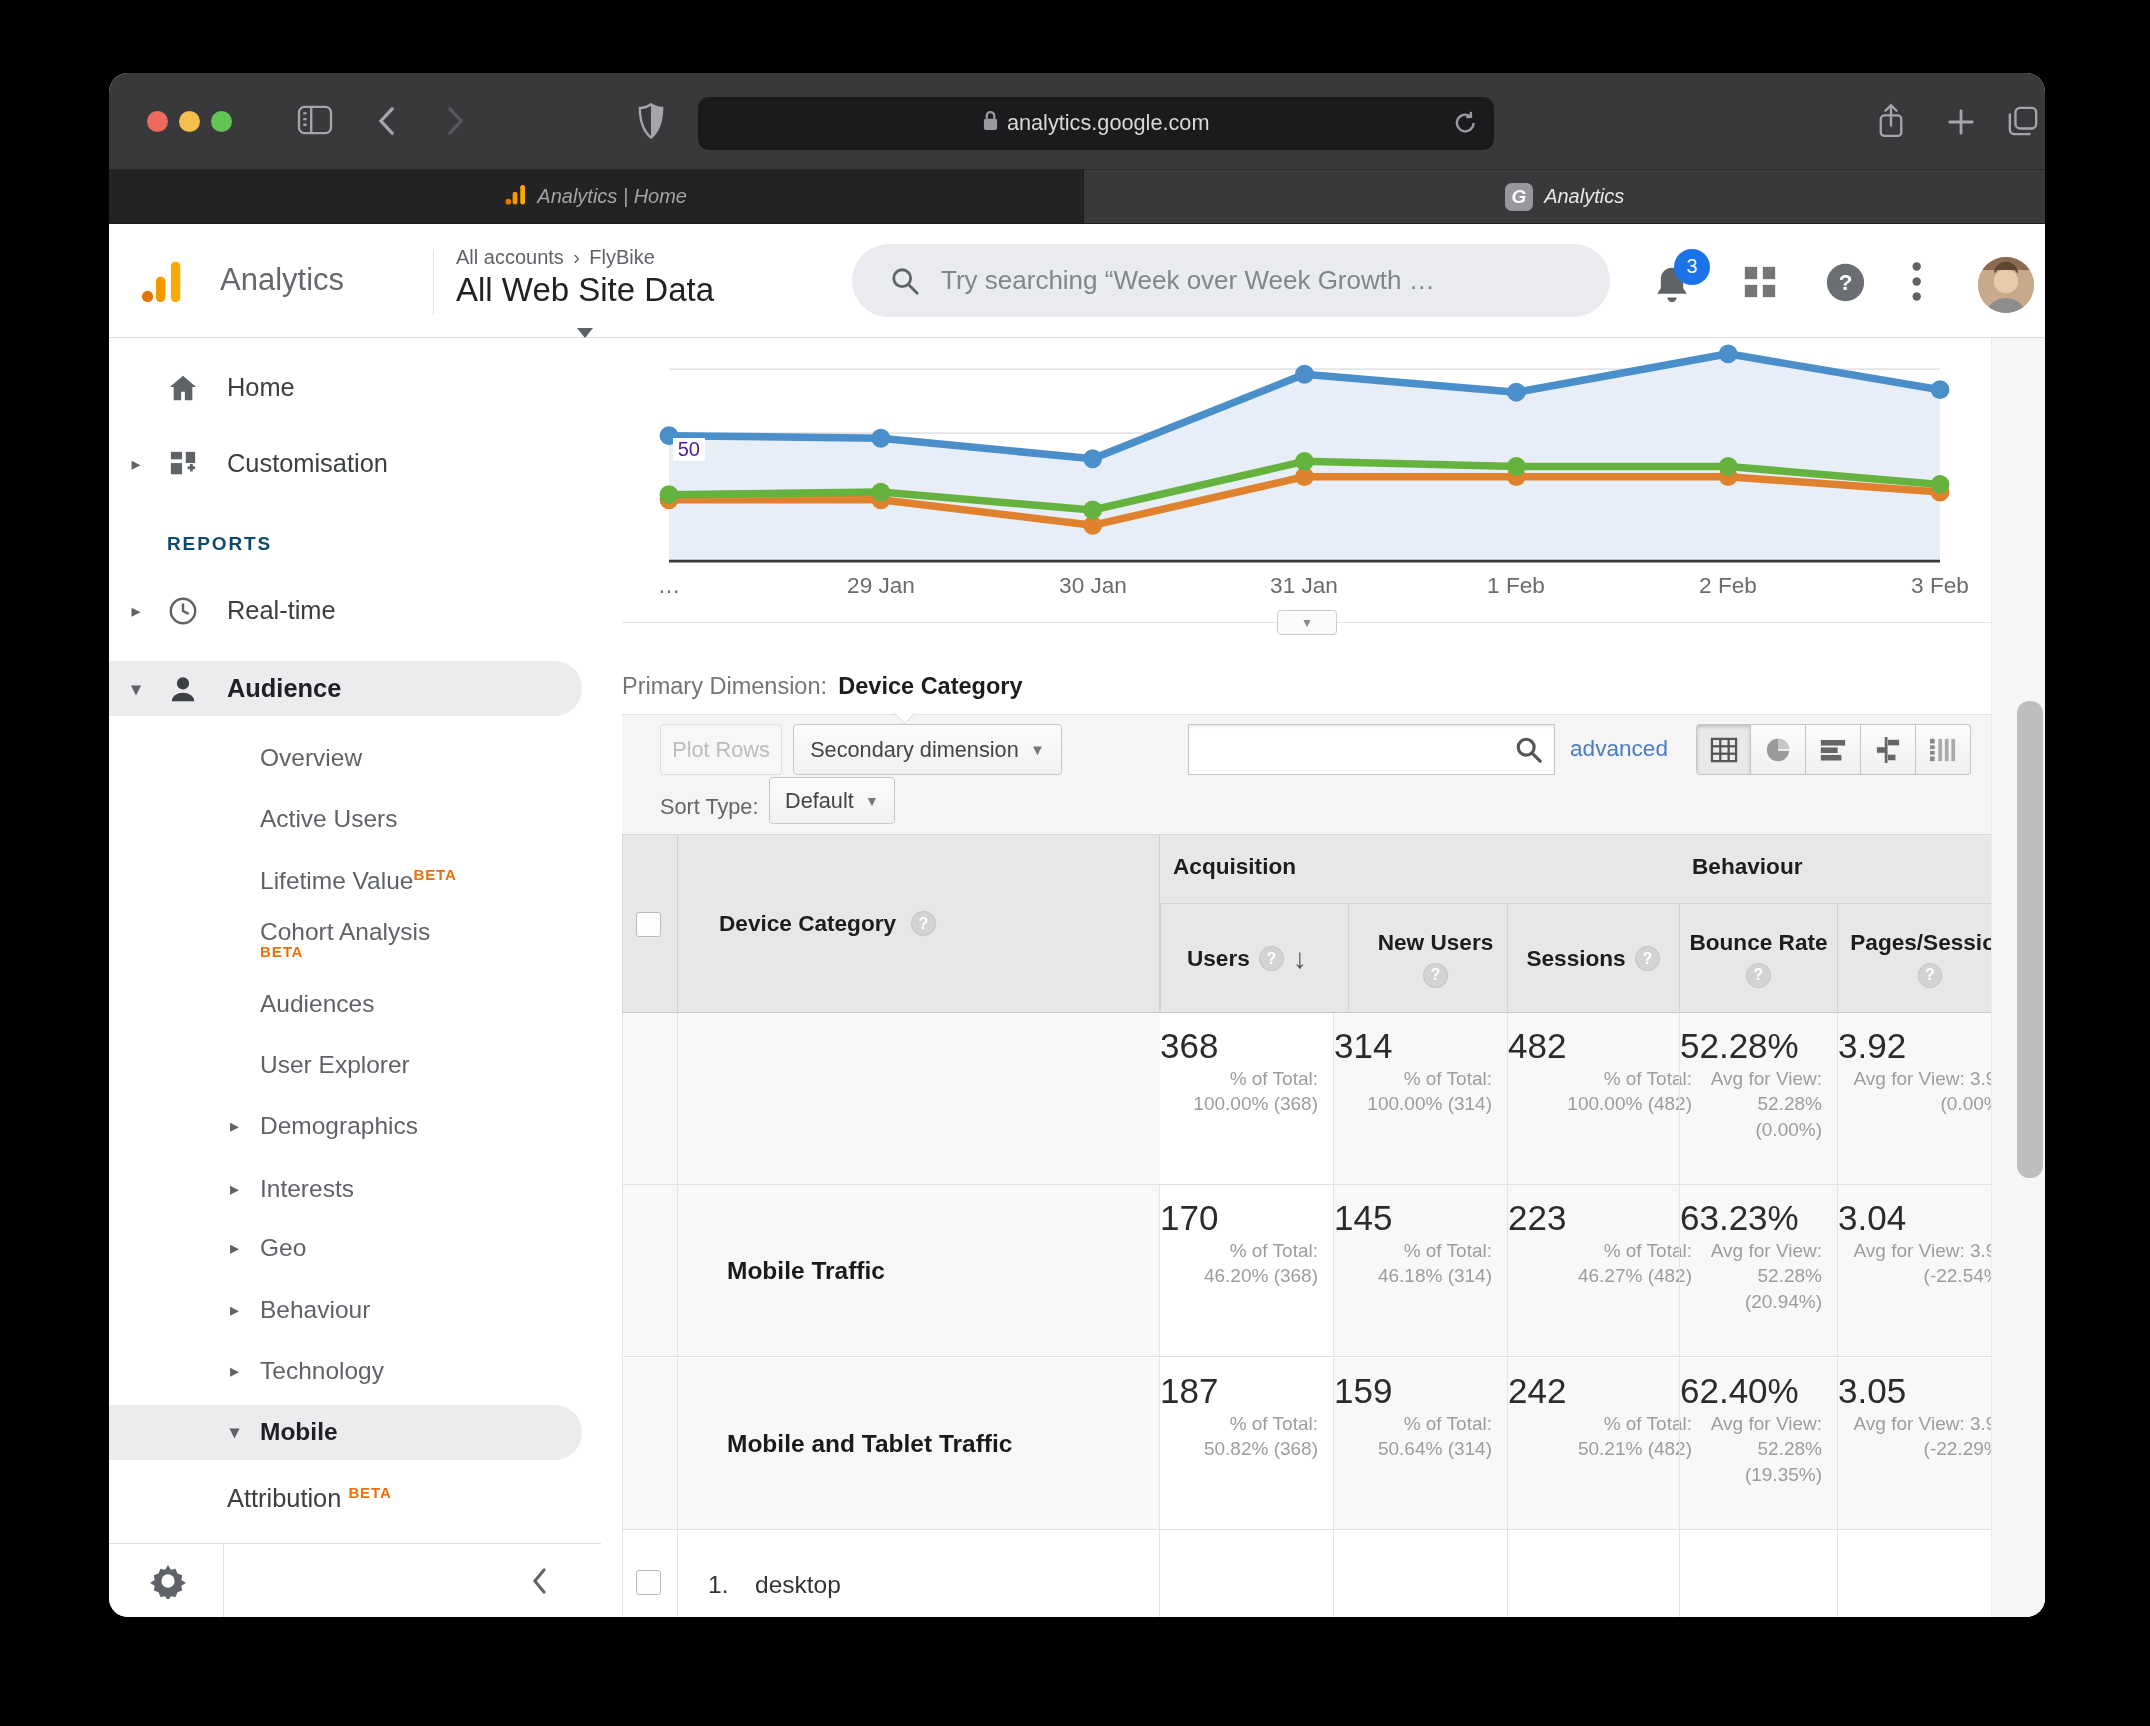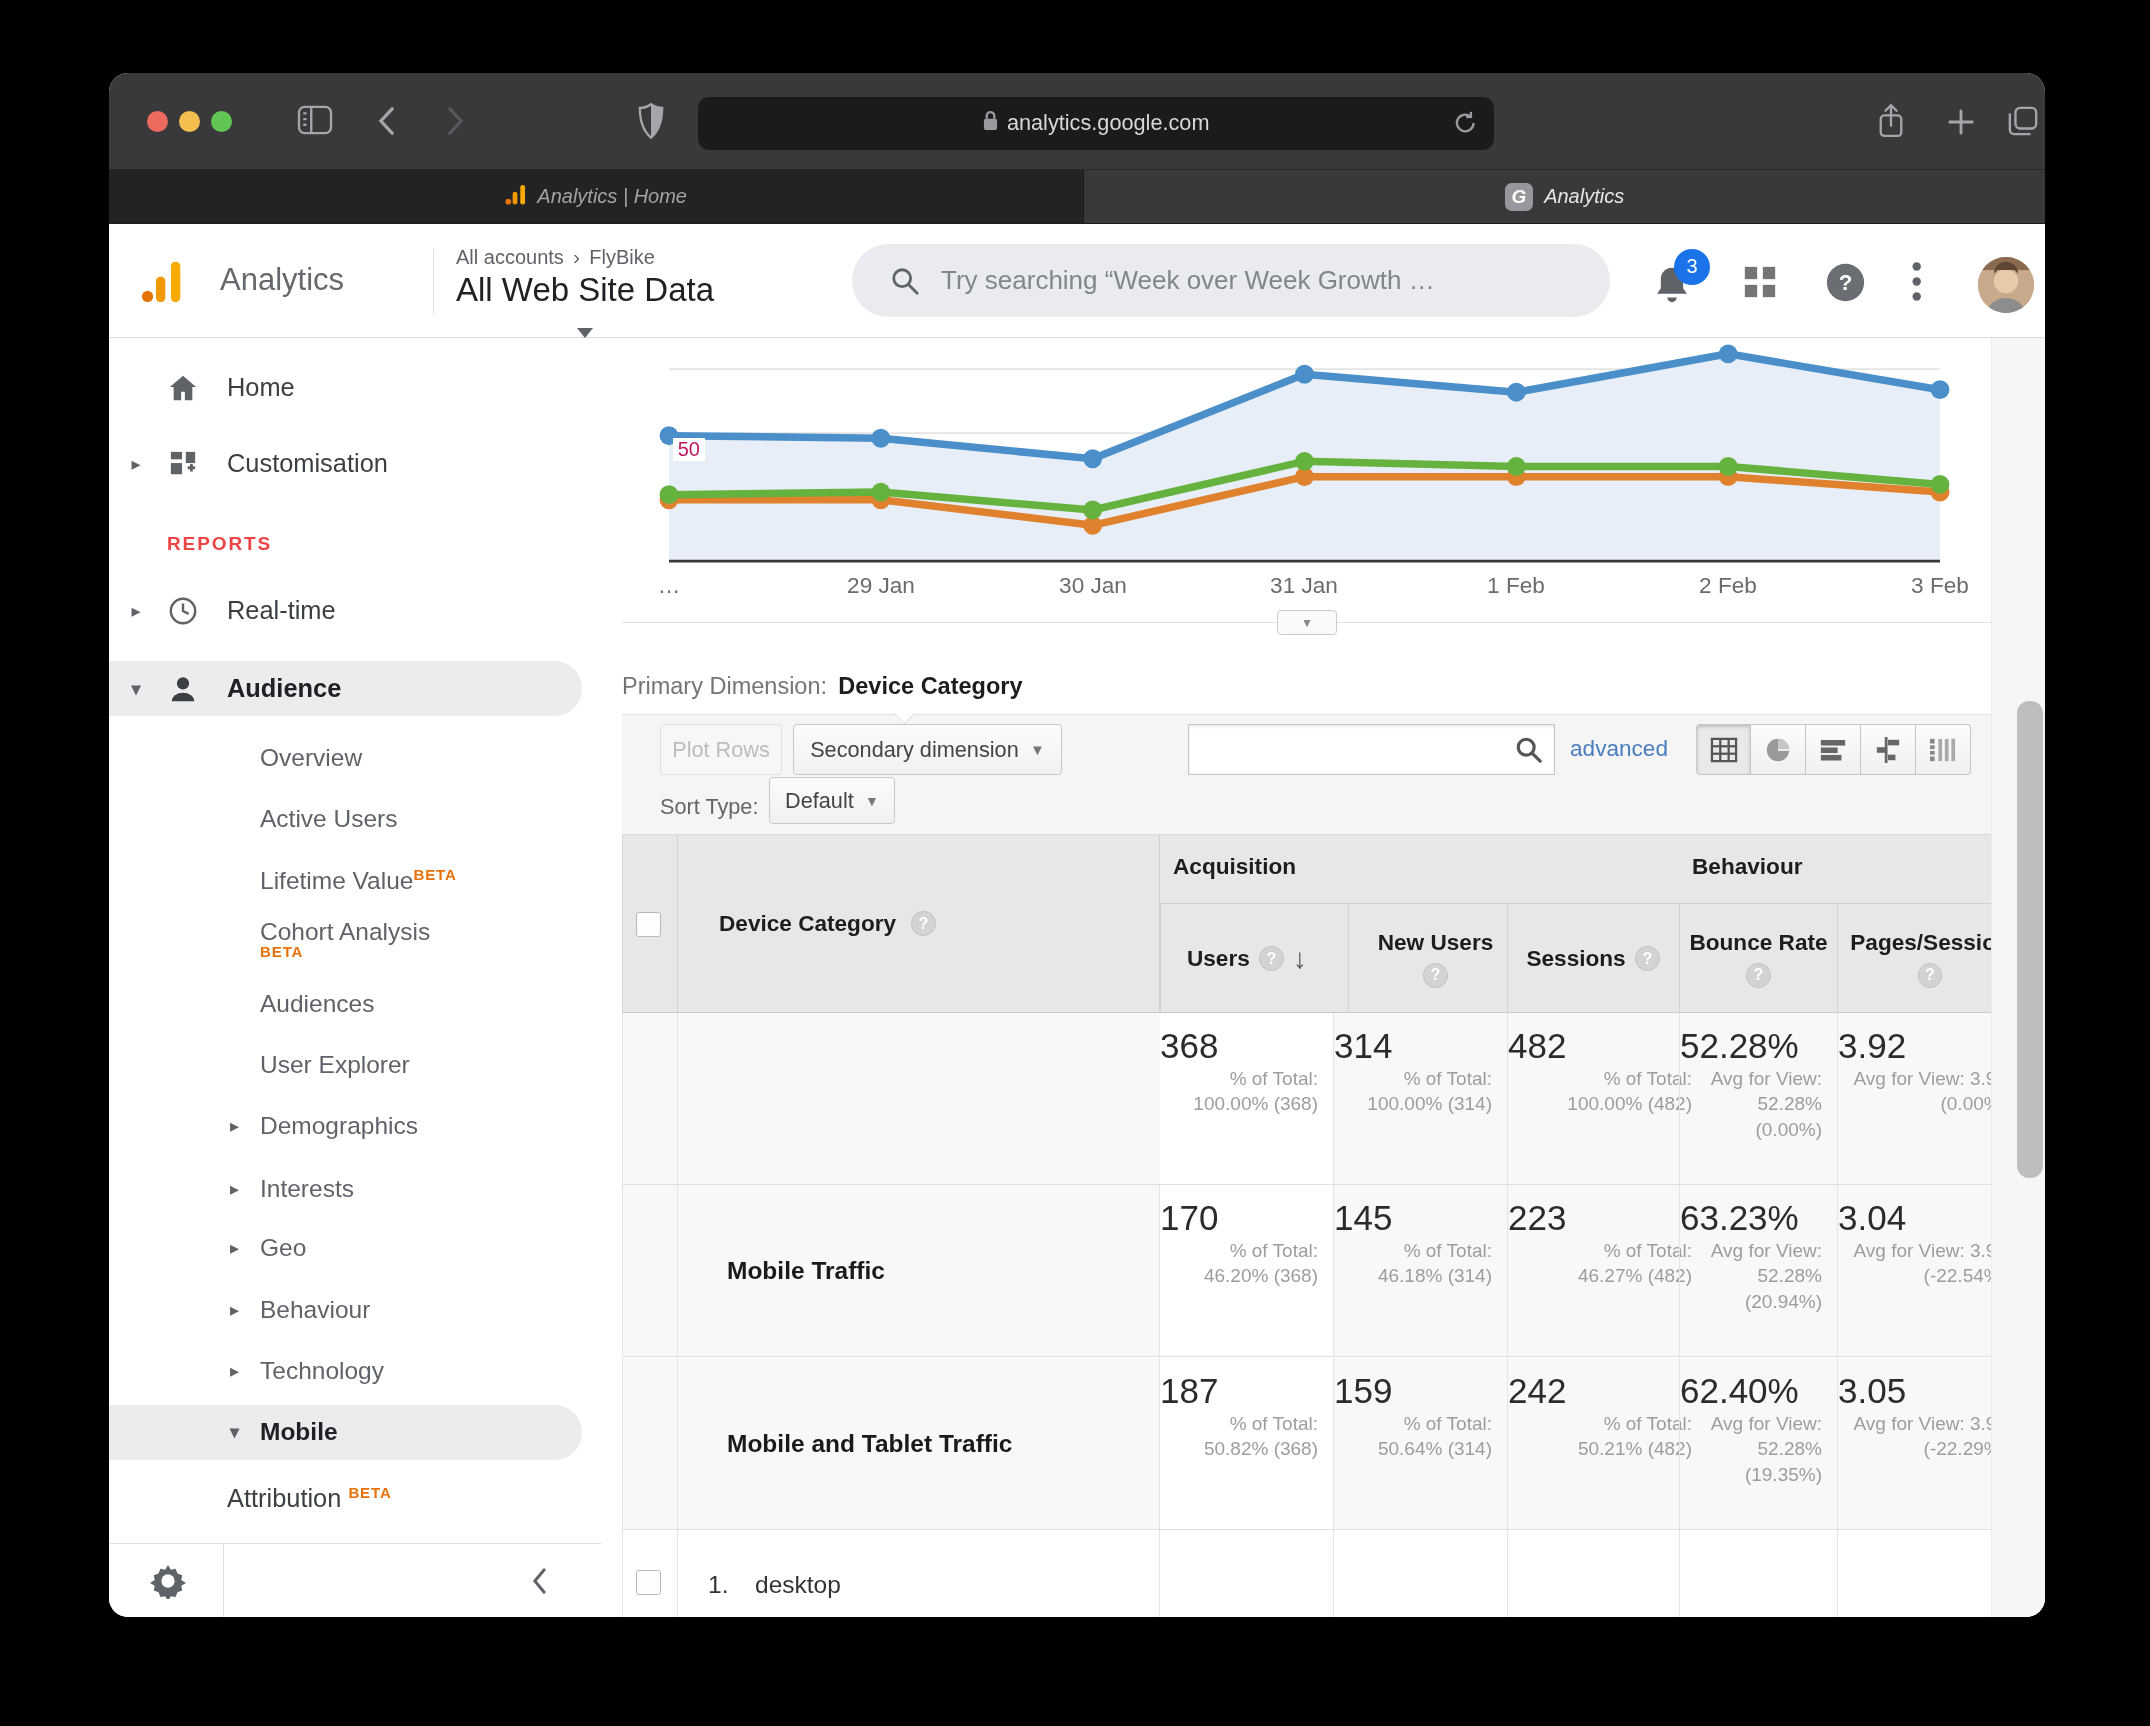--- a/index.html
+++ b/index.html
@@ -41,27 +41,27 @@
 
   
   .sitem{position:absolute;left:0;height:41px;display:flex;align-items:center;color:#3c4043;font-size:25.4px;}
   .sitem .icn{position:absolute;left:58px;width:32px;display:flex;justify-content:center;color:#5f6368;}
   .sitem .lbl{position:absolute;left:118px;white-space:nowrap;}
   .scaret{position:absolute;left:22.6px;color:#5f6368;font-size:18px;}
   .child .lbl{left:151px;color:#5f6368;font-size:24.5px;}
   .child .scaret{left:121px;}
   .pill{position:absolute;left:0;width:473px;height:55px;background:#ececee;border-radius:0 27px 27px 0;}
   .beta{color:#e8710a;font-size:15px;font-weight:bold;letter-spacing:0.9px;}
-  .sec-label{position:absolute;left:58px;color:#ef4444;font-size:19px;letter-spacing:1.9px;font-weight:bold;}
+  .sec-label{position:absolute;left:58px;color:#0c4a6e;font-size:19px;letter-spacing:1.9px;font-weight:bold;}
   .sb-bottom{position:absolute;left:0;bottom:0;width:492px;height:75px;border-top:0.9px solid #e0e0e0;}
   .sb-bottom .vdiv{position:absolute;left:114px;top:0;width:0.9px;height:75px;background:#e0e0e0;}
 
   
   .chart-axis-label{position:absolute;font-size:22.6px;color:#6b6b6b;transform:translateX(-50%);white-space:nowrap;}
-  .ylab50{position:absolute;left:72px;top:100px;background:#fff;padding:0 4.7px;font-size:20px;color:#be185d;z-index:2;}
+  .ylab50{position:absolute;left:72px;top:100px;background:#fff;padding:0 4.7px;font-size:20px;color:#4c1d95;z-index:2;}
   .chart-divider{position:absolute;left:21px;top:284px;width:1370px;height:0.9px;background:#e2e2e2;}
   .expander{position:absolute;left:676px;top:272px;width:60px;height:25.4px;background:#fafafa;border:0.9px solid #ccc;border-radius:3.8px;display:flex;align-items:center;justify-content:center;color:#8a8a8a;font-size:12.2px;}
 
   
   .primdim{position:absolute;left:21px;top:335px;font-size:23.5px;color:#757575;display:flex;gap:11.3px;align-items:center;}
   .primdim b{color:#1d1d1d;}
   .notch{position:absolute;left:296px;top:368px;width:15px;height:15px;background:#fff;border-right:0.9px solid #ddd;border-bottom:0.9px solid #ddd;transform:rotate(45deg);z-index:2;}
   .strip{position:absolute;left:21px;top:376px;width:1370px;height:121px;background:#f5f5f5;border-top:0.9px solid #e3e3e3;}
   .btn{position:absolute;border:0.9px solid #c8c8c8;border-radius:3.8px;background:linear-gradient(#fcfcfc,#f1f1f1);color:#444;font-size:21.7px;display:flex;align-items:center;justify-content:center;gap:11.3px;}
   .btn.disabled{color:#bdbdbd;background:#f7f7f7;border-color:#dedede;}

